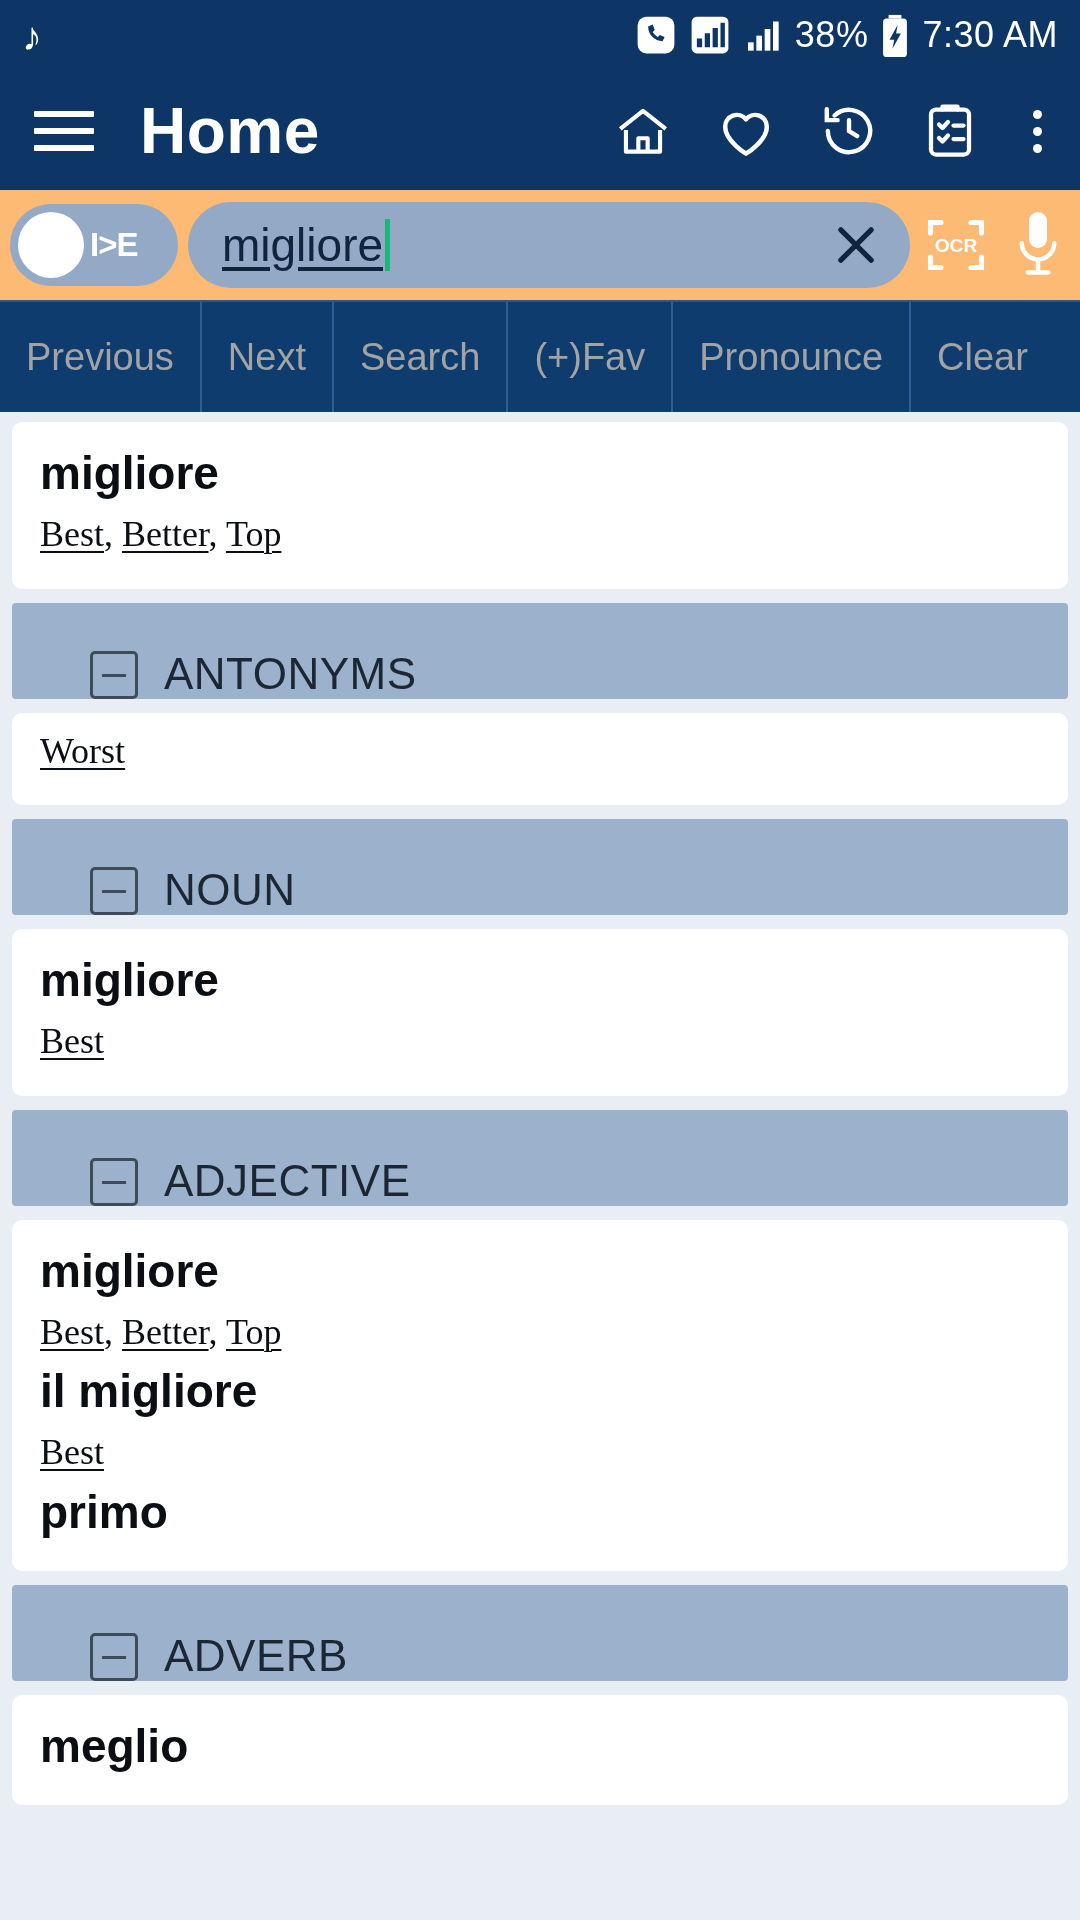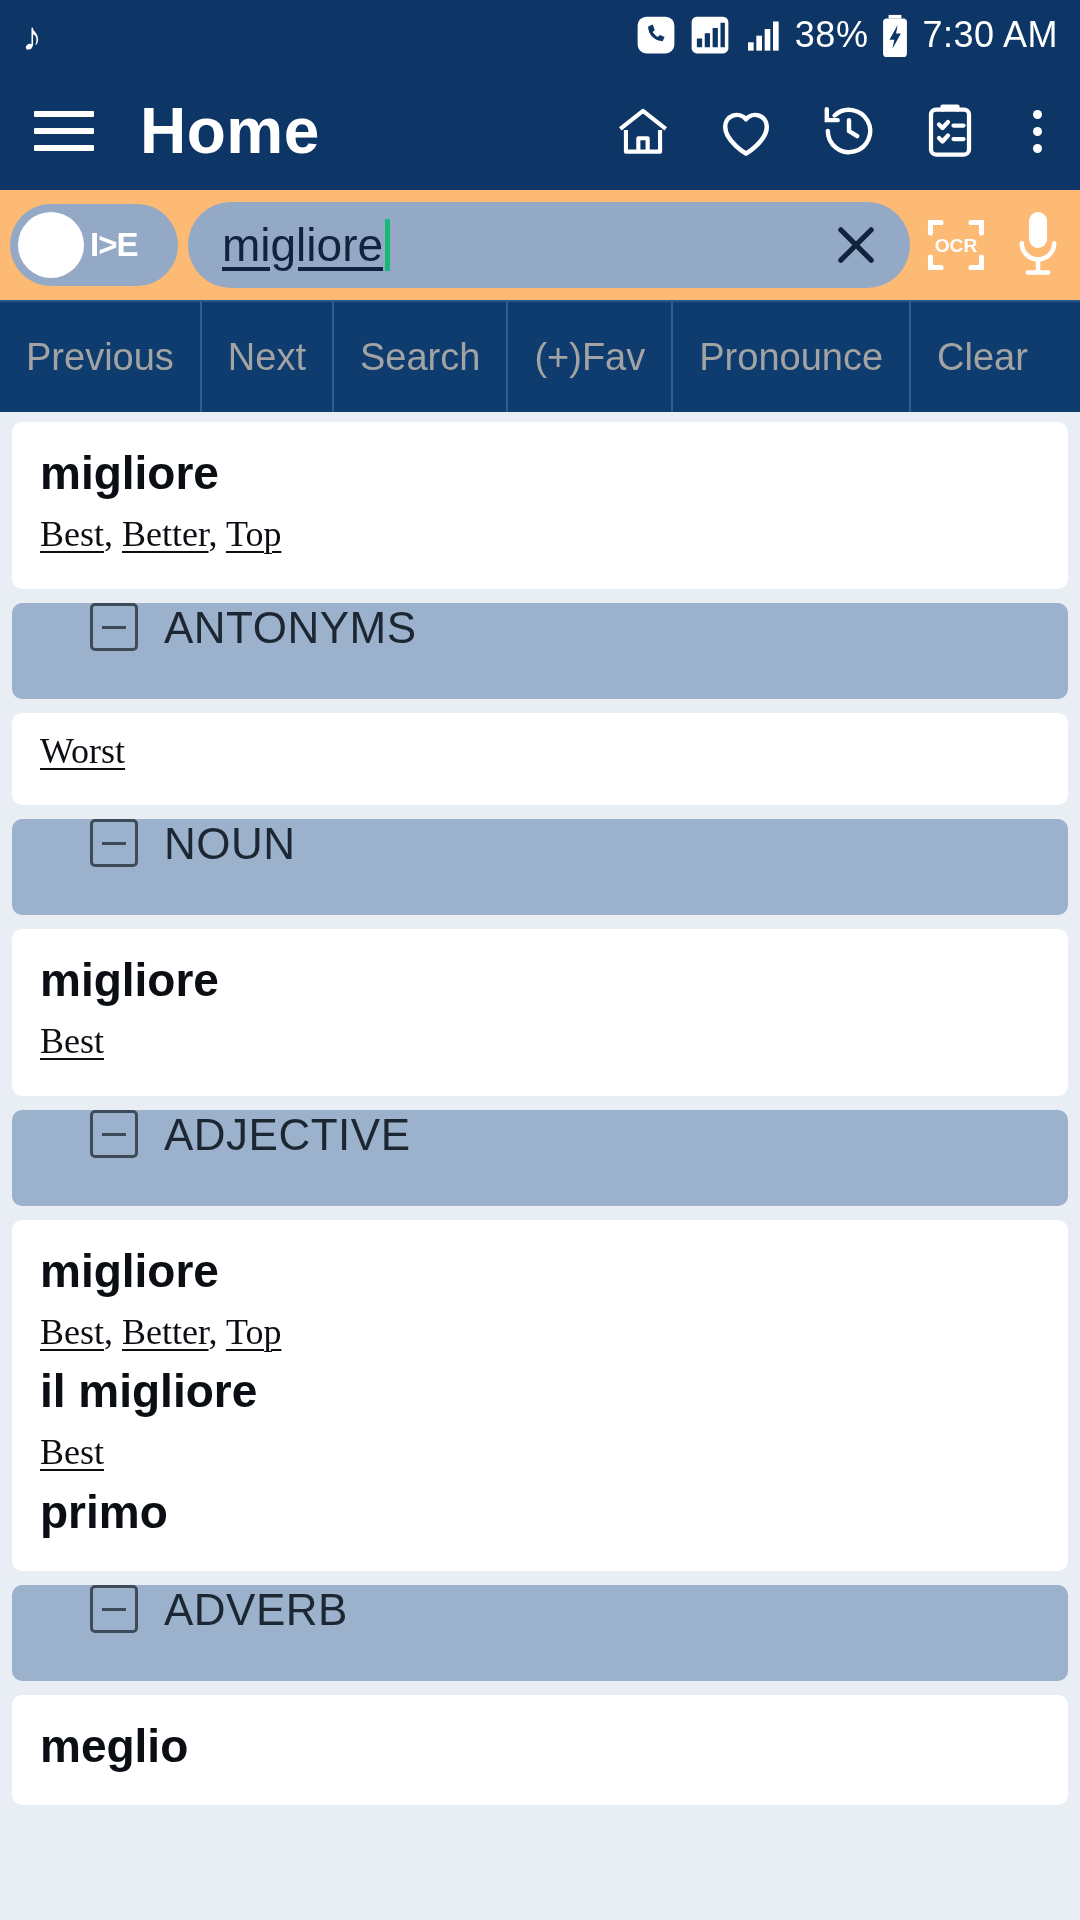--- a/index.html
+++ b/index.html
@@ -145,24 +145,24 @@
     overflow: hidden;
   }
   .card {
     background: #ffffff;
     border-radius: 10px;
     padding: 18px 28px 22px 28px;
     margin-bottom: 14px;
   }
   .section-header {
     background: #9cb2cc;
-    border-radius: 10px;
+    border-radius: 4px;
     height: 96px;
     display: flex;
-    align-items: flex-start;
+    align-items: flex-end;
     padding-left: 78px;
     margin-bottom: 14px;
     gap: 26px;
   }
   .collapse-box {
     width: 48px; height: 48px;
     border: 3px solid #3f4b59;
     border-radius: 5px;
     position: relative;
     flex-shrink: 0;

